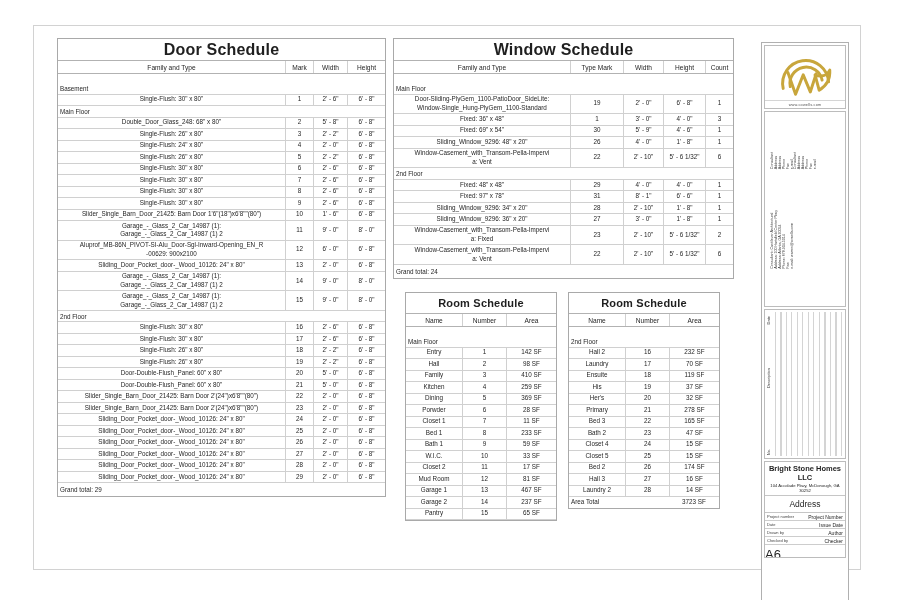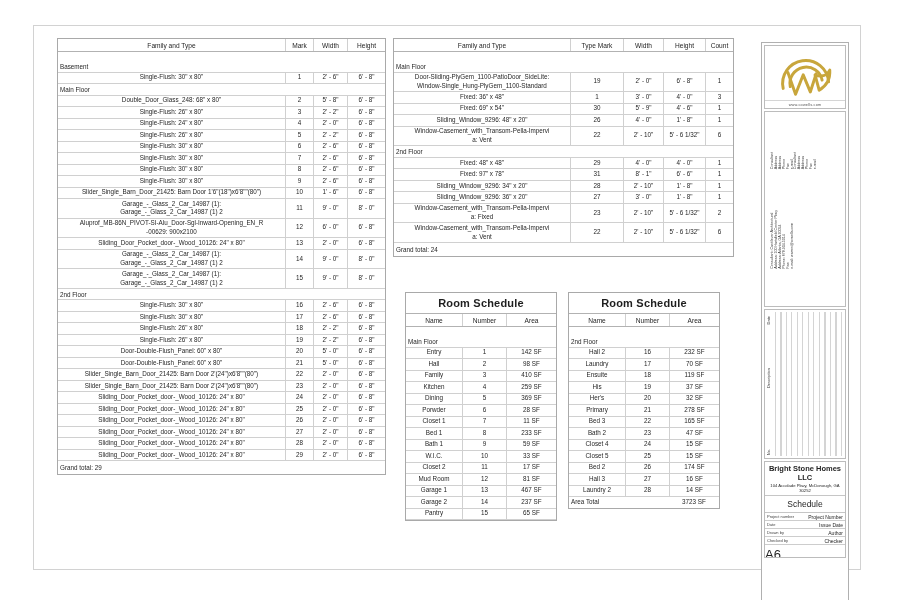--- a/index.html
+++ b/index.html
@@ -60,20 +60,21 @@
   .f-value{font-size:5px;}
   .sheetnum{font-size:13px;text-align:left;padding:2px 0 1px;border-bottom:1px solid #c6c6c6;}
 </style>
 </head>
 <body>
 
 <div class="canvas">
   <div class="sheet-border"></div>
 
   <div id="door" class="schedule">
+      <div class="sch-title">Door Schedule</div>
       <div class="sch-head">
         <div class="cell c0">Family and Type</div>
         <div class="cell c1">Mark</div>
         <div class="cell c2">Width</div>
         <div class="cell c3">Height</div>
       </div>
       <div class="sch-spacer"></div>
       <div class="row section">Basement</div>
       <div class="row data">
         <div class="cell c0">Single-Flush: 30" x 80"</div>
@@ -251,20 +252,21 @@
       </div>
       <div class="row data">
         <div class="cell c0">Sliding_Door_Pocket_door-_Wood_10126: 24" x 80"</div>
         <div class="cell c1">29</div>
         <div class="cell c2">2' - 0"</div>
         <div class="cell c3">6' - 8"</div>
       </div>
       <div class="grand">Grand total: 29</div>
     </div>
   <div id="window" class="schedule">
+      <div class="sch-title">Window Schedule</div>
       <div class="sch-head">
         <div class="cell c0">Family and Type</div>
         <div class="cell c1">Type Mark</div>
         <div class="cell c2">Width</div>
         <div class="cell c3">Height</div>
         <div class="cell c4">Count</div>
       </div>
       <div class="sch-spacer"></div>
       <div class="row section">Main Floor</div>
       <div class="row data">
@@ -556,21 +558,21 @@
       <div class="vtext lbl-date">Date</div>
       <div class="vtext lbl-desc">Description</div>
       <div class="vtext lbl-no">No.</div>
     </div>
 
     <div class="tb-box proj-box">
       <div class="client">Bright Stone Homes
 LLC</div>
       <div class="addr">104 Accolade Pkwy, McDonough, GA
 30252</div>
-      <div class="sheet-title">Schedule</div>
+      <div class="sheet-title">Address</div>
       <div id="fields">
           <div class="field-row">
             <div class="f-label">Project number</div>
             <div class="f-value">Project Number</div>
           </div>
           <div class="field-row">
             <div class="f-label">Date</div>
             <div class="f-value">Issue Date</div>
           </div>
           <div class="field-row">

